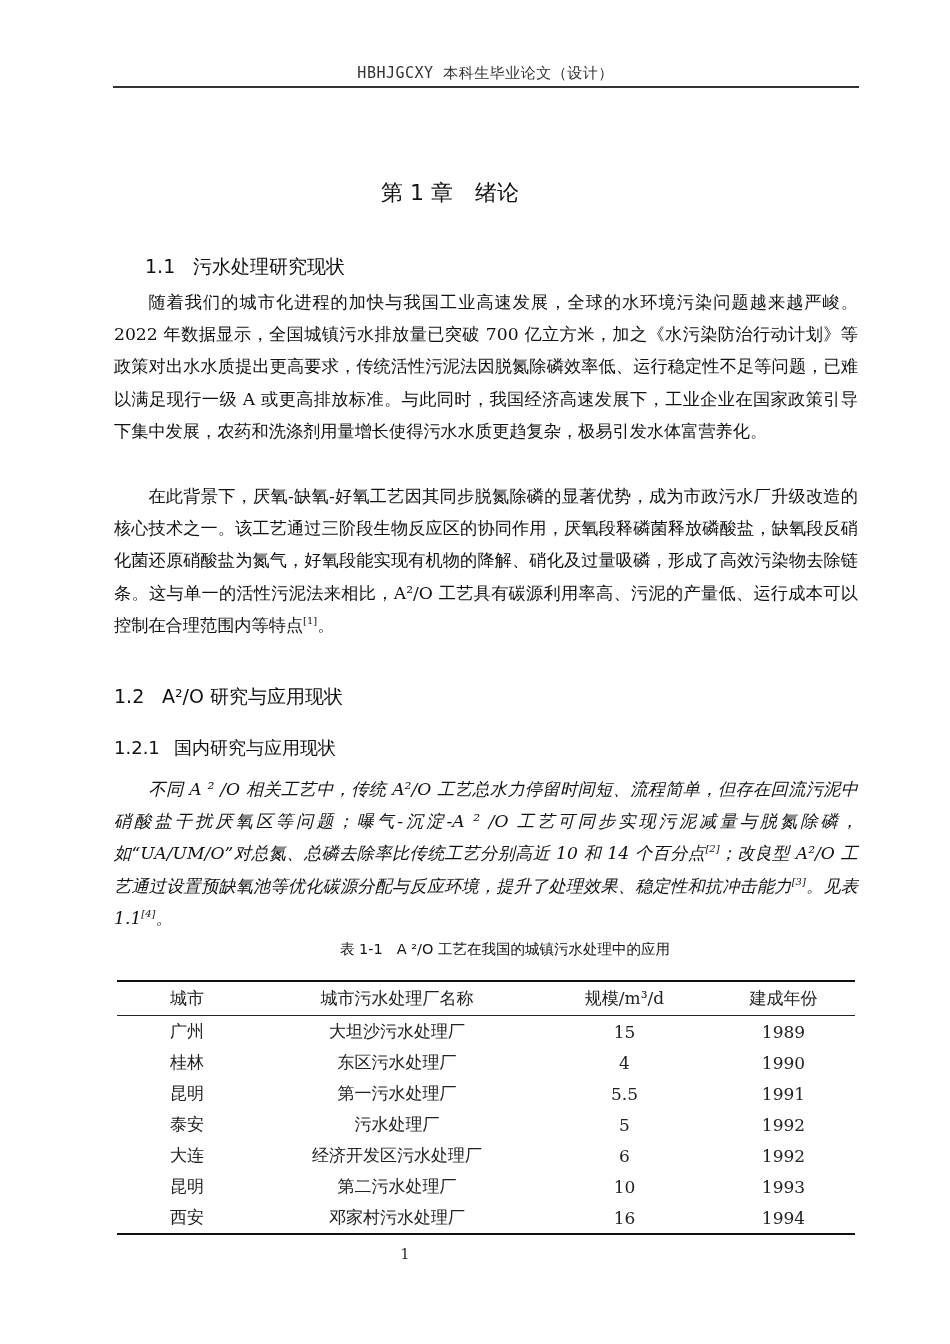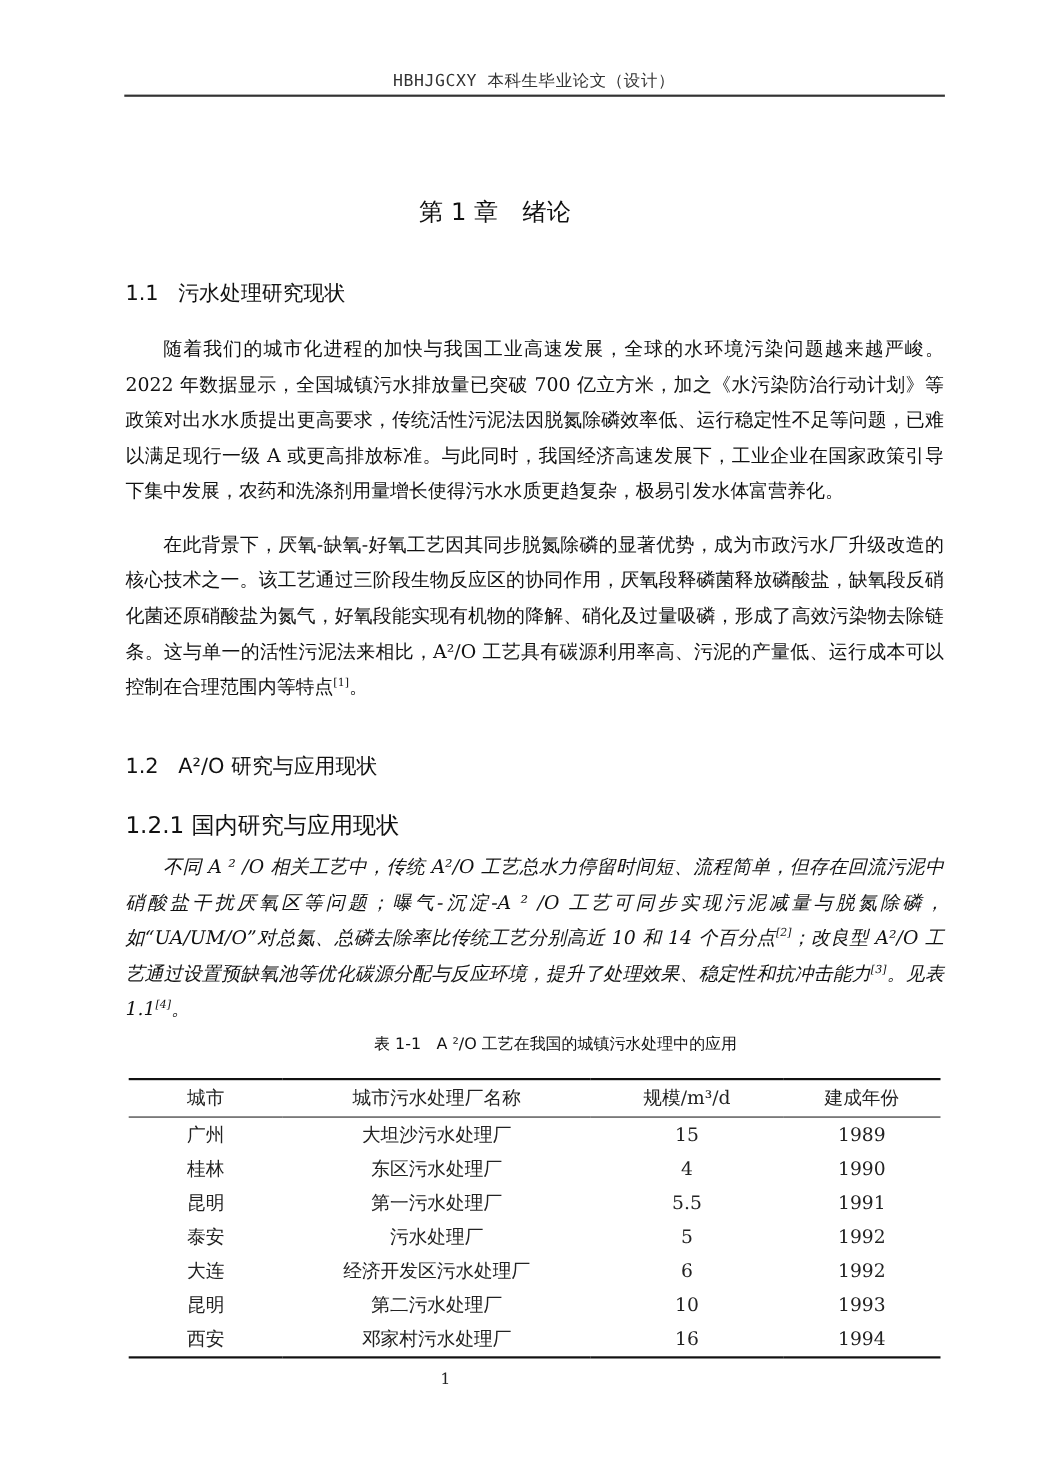--- a/index.html
+++ b/index.html
@@ -11,21 +11,21 @@
          font-size: 15px; color: #333; letter-spacing: 0.5px; font-family: "DejaVu Sans Mono", "Liberation Mono", monospace; }
   .header-rule { position: absolute; left: 113px; top: 86px; width: 746px; height: 2px; background: #333; }
 
   .chapter-title { position: absolute; left: 0; top: 178px; width: 900px; text-align: center;
          font-family: "DejaVu Sans", "Liberation Sans", sans-serif; font-size: 22px; color: #111; }
   .chapter-title .gap { display: inline-block; width: 22px; }
 
   .h2 { position: absolute; left: 114px; font-family: "DejaVu Sans", "Liberation Sans", sans-serif;
         font-size: 19px; color: #111; }
   .h3 { position: absolute; left: 114px; font-family: "DejaVu Sans", "Liberation Sans", sans-serif;
-        font-size: 21px; color: #111; }
+        font-size: 18px; color: #111; }
   .num { display: inline-block; }
   .h2 .num { width: 48px; }
   .h3 .num { width: 60px; }
 
   .para { position: absolute; left: 114px; width: 744px; font-size: 17.2px; line-height: 32.2px;
           text-align: justify; text-indent: 2em; color: #111; }
   sup { font-size: 10px; vertical-align: super; line-height: 0; }
 
   .table-caption { position: absolute; left: 0; top: 940px; width: 1010px; text-align: center;
           font-family: "DejaVu Sans", "Liberation Sans", sans-serif; font-size: 14.5px; color: #111; }
@@ -49,25 +49,25 @@
 
 <div class="page">
 
   <div class="running-header">HBHJGCXY 本科生毕业论文（设计）</div>
   <div class="header-rule"></div>
 
   <div class="chapter-title">
     <span>第 1 章</span><span class="gap"></span><span>绪论</span>
   </div>
 
-  <div class="h2" style="top:254px;">
+  <div class="h2" style="top:254px;margin-left:31px;">
     <span class="num">1.1</span><span>污水处理研究现状</span>
   </div>
 
-  <p class="para" style="top:292px; margin:0; padding-top:10px;">随着我们的城市化进程的加快与我国工业高速发展，全球的水环境污染问题越来越严峻。2022 年数据显示，全国城镇污水排放量已突破 700 亿立方米，加之《水污染防治行动计划》等政策对出水水质提出更高要求，传统活性污泥法因脱氮除磷效率低、运行稳定性不足等问题，已难以满足现行一级 A 或更高排放标准。与此同时，我国经济高速发展下，工业企业在国家政策引导下集中发展，农药和洗涤剂用量增长使得污水水质更趋复杂，极易引发水体富营养化。</p>
+  <p class="para" style="top:276px; margin:0; padding-top:10px;">随着我们的城市化进程的加快与我国工业高速发展，全球的水环境污染问题越来越严峻。2022 年数据显示，全国城镇污水排放量已突破 700 亿立方米，加之《水污染防治行动计划》等政策对出水水质提出更高要求，传统活性污泥法因脱氮除磷效率低、运行稳定性不足等问题，已难以满足现行一级 A 或更高排放标准。与此同时，我国经济高速发展下，工业企业在国家政策引导下集中发展，农药和洗涤剂用量增长使得污水水质更趋复杂，极易引发水体富营养化。</p>
 
   <p class="para" style="top:470px; margin:0; padding-top:10px;"><span>在此背景下，厌氧-缺氧-好氧工艺因其同步脱氮除磷的显著优势，成为市政污水厂升级改造的核心技术之一。该工艺通过三阶段生物反应区的协同作用，厌氧段释磷菌释放磷酸盐，缺氧段反硝化菌还原硝酸盐为氮气，好氧段能实现有机物的降解、硝化及过量吸磷，形成了高效污染物去除链条。这与单一的活性污泥法来相比，A²/O 工艺具有碳源利用率高、污泥的产量低、运行成本可以控制在合理范围内等特点</span><sup>[1]</sup><span>。</span></p>
 
   <div class="h2" style="top:684px;">
     <span class="num">1.2</span><span>A²/O 研究与应用现状</span>
   </div>
 
   <div class="h3" style="top:736px;">
     <span class="num">1.2.1</span><span>国内研究与应用现状</span>
   </div>

